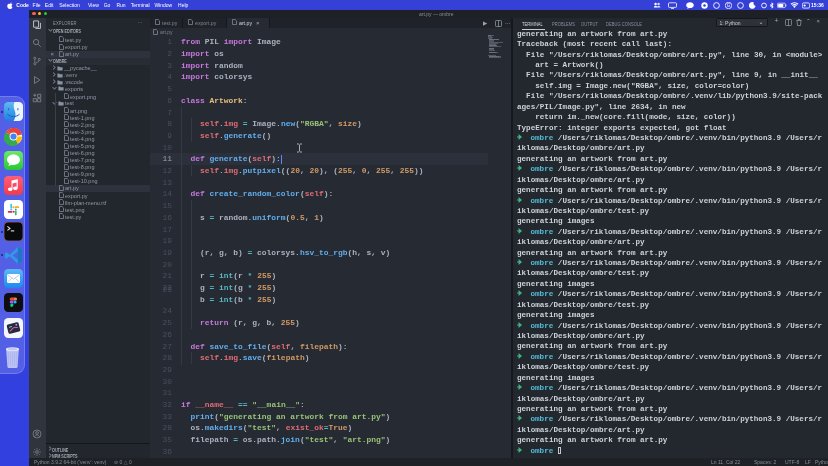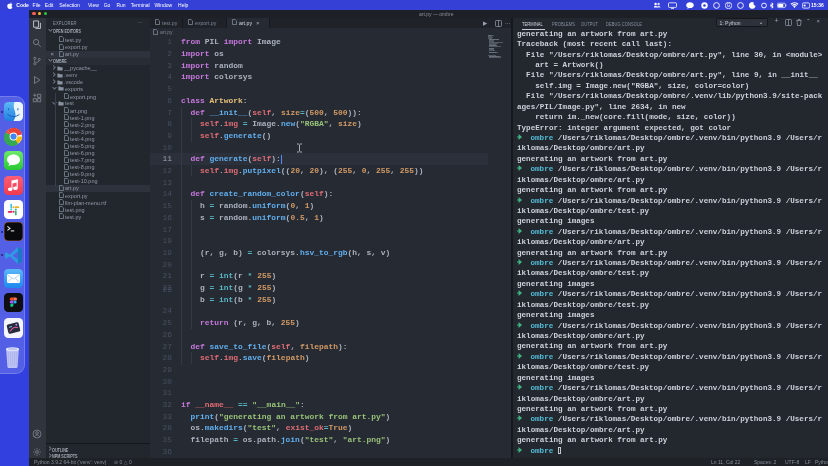--- a/index.html
+++ b/index.html
@@ -497,29 +497,27 @@
         <div style="position:absolute;right:0;top:416.6px;height:11.7px;line-height:11.7px;color:#465061">35</div>
         <div style="position:absolute;right:0;top:428.3px;height:11.7px;line-height:11.7px;color:#465061">36</div>
       </div>
     <div id="code">
         <div class="crow" style="top:18.8px"><i class="k">from</i> PIL <i class="k">import</i> Image</div>
         <div class="crow" style="top:30.5px"><i class="k">import</i> os</div>
         <div class="crow" style="top:42.2px"><i class="k">import</i> random</div>
         <div class="crow" style="top:53.9px"><i class="k">import</i> colorsys</div>
         <div class="crow" style="top:65.6px"></div>
         <div class="crow" style="top:77.3px"><i class="k">class</i> <i class="cl">Artwork</i>:</div>
-        <div class="crow" style="top:89.0px">  <i class="k">def</i> <i class="fn">__init__</i>(<i class="sf">self</i>, <i class="n">size</i><i class="op">=</i>(<i class="n">500</i>, <i class="n">500</i>)):</div>
         <div class="crow" style="top:100.7px">    <i class="sf">self</i>.<i class="sf">img</i> <i class="op">=</i> Image.<i class="fn">new</i>(<i class="s">"RGBA"</i>, <i class="n">size</i>)</div>
         <div class="crow" style="top:112.4px">    <i class="sf">self</i>.<i class="fn">generate</i>()</div>
         <div class="crow" style="top:124.1px"></div>
         <div class="crow" style="top:135.8px">  <i class="k">def</i> <i class="fn">generate</i>(<i class="sf">self</i>):</div>
         <div class="crow" style="top:147.5px">    <i class="sf">self</i>.<i class="sf">img</i>.<i class="fn">putpixel</i>((<i class="n">20</i>, <i class="n">20</i>), (<i class="n">255</i>, <i class="n">0</i>, <i class="n">255</i>, <i class="n">255</i>))</div>
         <div class="crow" style="top:159.2px"></div>
         <div class="crow" style="top:170.9px">  <i class="k">def</i> <i class="fn">create_random_color</i>(<i class="sf">self</i>):</div>
-        <div class="crow" style="top:182.6px">    h <i class="op">=</i> random.<i class="fn">uniform</i>(<i class="n">0</i>, <i class="n">1</i>)</div>
         <div class="crow" style="top:194.3px">    s <i class="op">=</i> random.<i class="fn">uniform</i>(<i class="n">0.5</i>, <i class="n">1</i>)</div>
         <div class="crow" style="top:217.7px"></div>
         <div class="crow" style="top:229.4px">    (r, g, b) <i class="op">=</i> colorsys.<i class="fn">hsv_to_rgb</i>(h, s, v)</div>
         <div class="crow" style="top:241.1px"></div>
         <div class="crow" style="top:252.8px">    r <i class="op">=</i> <i class="op">int</i>(r <i class="op">*</i> <i class="n">255</i>)</div>
         <div class="crow" style="top:264.5px">    g <i class="op">=</i> <i class="op">int</i>(g <i class="op">*</i> <i class="n">255</i>)</div>
         <div class="crow" style="top:276.2px">    b <i class="op">=</i> <i class="op">int</i>(b <i class="op">*</i> <i class="n">255</i>)</div>
         <div class="crow" style="top:287.9px"></div>
         <div class="crow" style="top:299.6px">    <i class="k">return</i> (r, g, b, <i class="n">255</i>)</div>
         <div class="crow" style="top:311.3px"></div>
@@ -590,21 +588,21 @@
     <div id="termwrap">
         <div class="trm" style="top:11.30px">generating an artwork from art.py</div>
         <div class="trm" style="top:21.72px">Traceback (most recent call last):</div>
         <div class="trm" style="top:32.14px">  File "/Users/riklomas/Desktop/ombre/art.py", line 30, in &lt;module&gt;</div>
         <div class="trm" style="top:42.56px">    art = Artwork()</div>
         <div class="trm" style="top:52.98px">  File "/Users/riklomas/Desktop/ombre/art.py", line 9, in __init__</div>
         <div class="trm" style="top:63.40px">    self.img = Image.new("RGBA", size, color=color)</div>
         <div class="trm" style="top:73.82px">  File "/Users/riklomas/Desktop/ombre/.venv/lib/python3.9/site-pack</div>
         <div class="trm" style="top:84.24px">ages/PIL/Image.py", line 2634, in new</div>
         <div class="trm" style="top:94.66px">    return im._new(core.fill(mode, size, color))</div>
-        <div class="trm" style="top:105.08px">TypeError: integer argument expected, got color</div>
+        <div class="trm" style="top:105.08px">TypeError: integer exports expected, got float</div>
         <div class="trm" style="top:115.50px"><svg class="arsvg" width="5" height="6" viewBox="0 0 5 6">
             <path d="M0 2.4h2v1.2H0z M1.6 0 L5 3 L1.6 6 Z" fill="#41b583"></path>
           </svg><b class="om">ombre</b> /Users/riklomas/Desktop/ombre/.venv/bin/python3.9 /Users/r</div>
         <div class="trm" style="top:125.92px">iklomas/Desktop/ombre/art.py</div>
         <div class="trm" style="top:136.34px">generating an artwork from art.py</div>
         <div class="trm" style="top:146.76px"><svg class="arsvg" width="5" height="6" viewBox="0 0 5 6">
             <path d="M0 2.4h2v1.2H0z M1.6 0 L5 3 L1.6 6 Z" fill="#41b583"></path>
           </svg><b class="om">ombre</b> /Users/riklomas/Desktop/ombre/.venv/bin/python3.9 /Users/r</div>
         <div class="trm" style="top:157.18px">iklomas/Desktop/ombre/art.py</div>
         <div class="trm" style="top:167.60px">generating an artwork from art.py</div>

